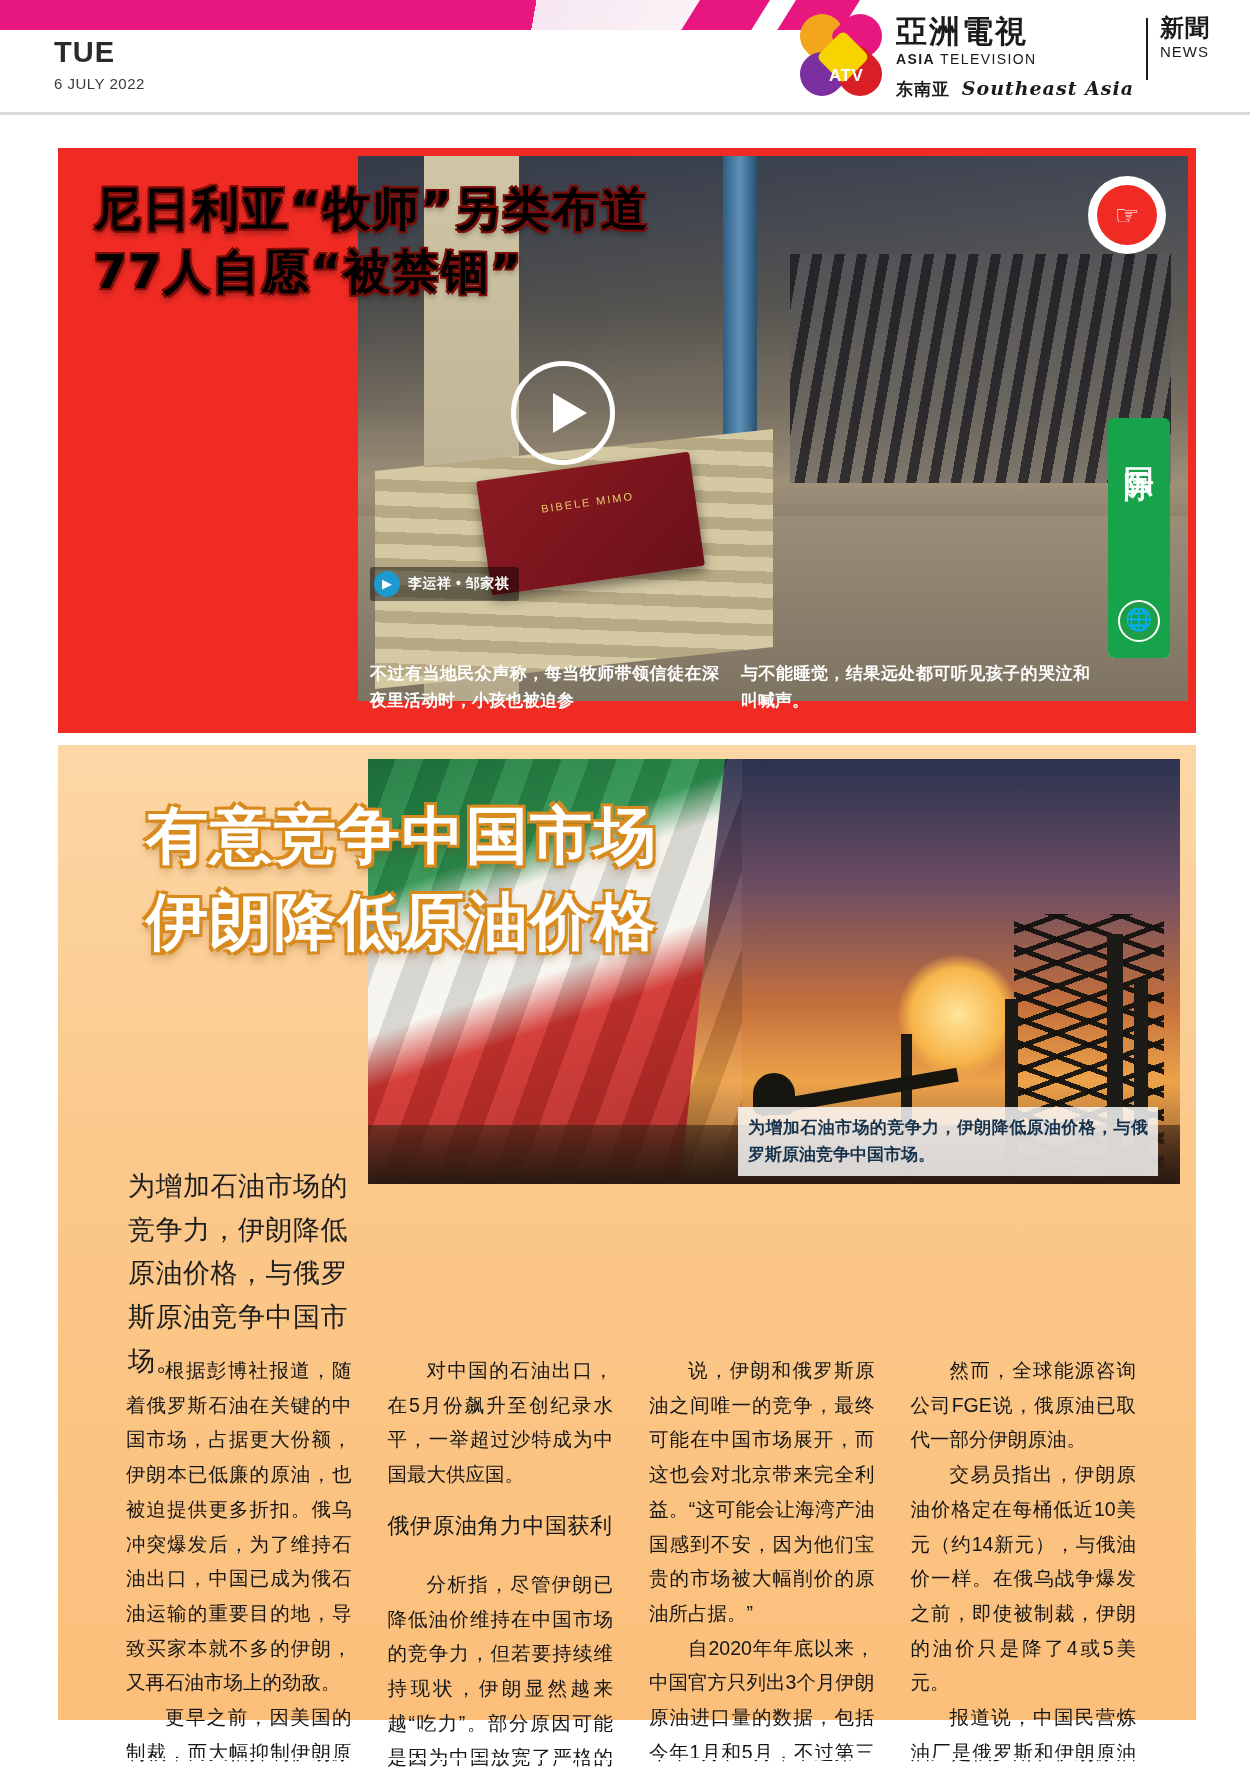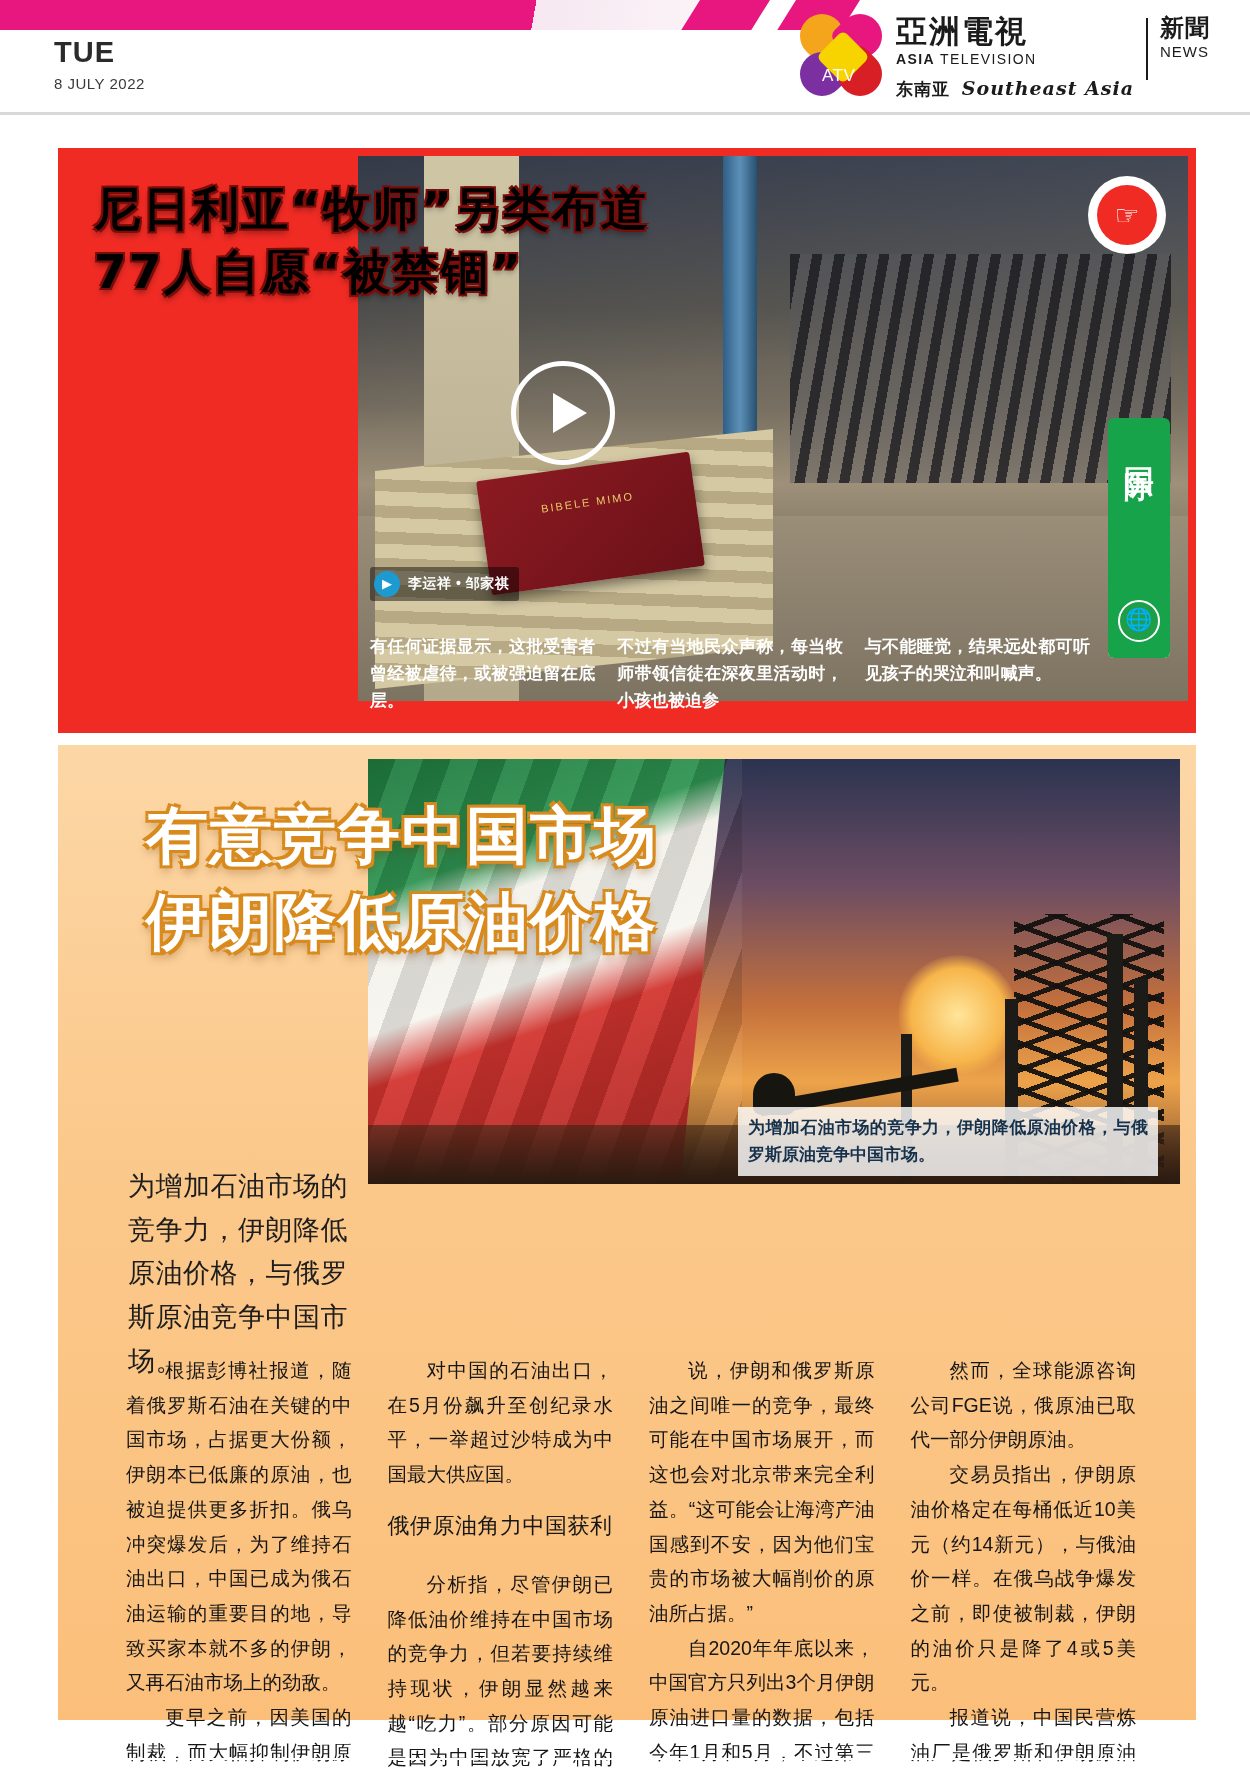--- a/index.html
+++ b/index.html
@@ -107,23 +107,23 @@
   .logo-mark .core {
     position: absolute;
     left: 24px; top: 24px;
     width: 38px; height: 38px;
     background: #f7d300;
     border-radius: 6px;
     transform: rotate(45deg);
   }
   .logo-atv {
     position: absolute;
-    left: 22px; top: 52px;
+    left: 29px; top: 52px;
     font-size: 17px;
-    font-weight: normal;
+    font-weight: bold;
     color: #ffffff;
     letter-spacing: .5px;
     z-index: 4;
   }
   .logo-text {
     display: flex;
     flex-direction: column;
     justify-content: flex-end;
     padding-top: 2px;
   }
@@ -610,21 +610,21 @@
 </head>
 <body>
 
 <div class="header">
   <div class="header-band"></div>
   <div class="header-slash"></div>
   <div class="header-slash second"></div>
 
   <div class="day-block">
     <div class="day-name">TUE</div>
-    <div class="day-date">8 JULY 2022</div>
+    <div class="day-date">6 JULY 2022</div>
   </div>
 
   <div class="logo-wrap">
     <div class="logo-mark">
       <div class="petal p1"></div>
       <div class="petal p2"></div>
       <div class="petal p3"></div>
       <div class="petal p4"></div>
       <div class="core"></div>
       <div class="logo-atv">ATV</div>
@@ -681,21 +681,20 @@
       <div class="label">国际</div>
       <div class="globe">🌐</div>
     </div>
 
     <div class="byline">
       <div class="ic">▶</div>
       <div class="nm">李运祥 • 邹家祺</div>
     </div>
 
     <div class="s1-cols">
-      <div class="col">有任何证据显示，这批受害者曾经被虐待，或被强迫留在底层。</div>
       <div class="col">不过有当地民众声称，每当牧师带领信徒在深夜里活动时，小孩也被迫参</div>
       <div class="col">与不能睡觉，结果远处都可听见孩子的哭泣和叫喊声。</div>
     </div>
   </div>
 </div>
 
 <div class="story2">
 
   <div class="s2-photo">
     <div class="flag"></div>

